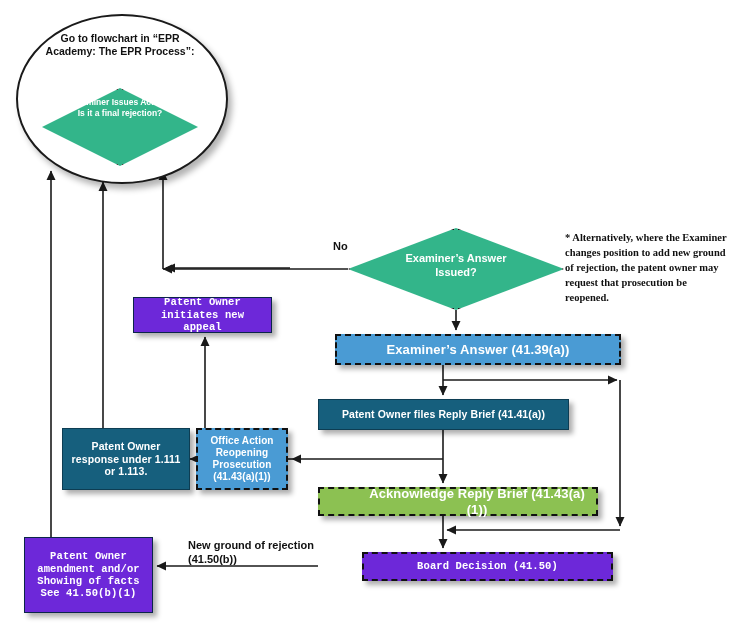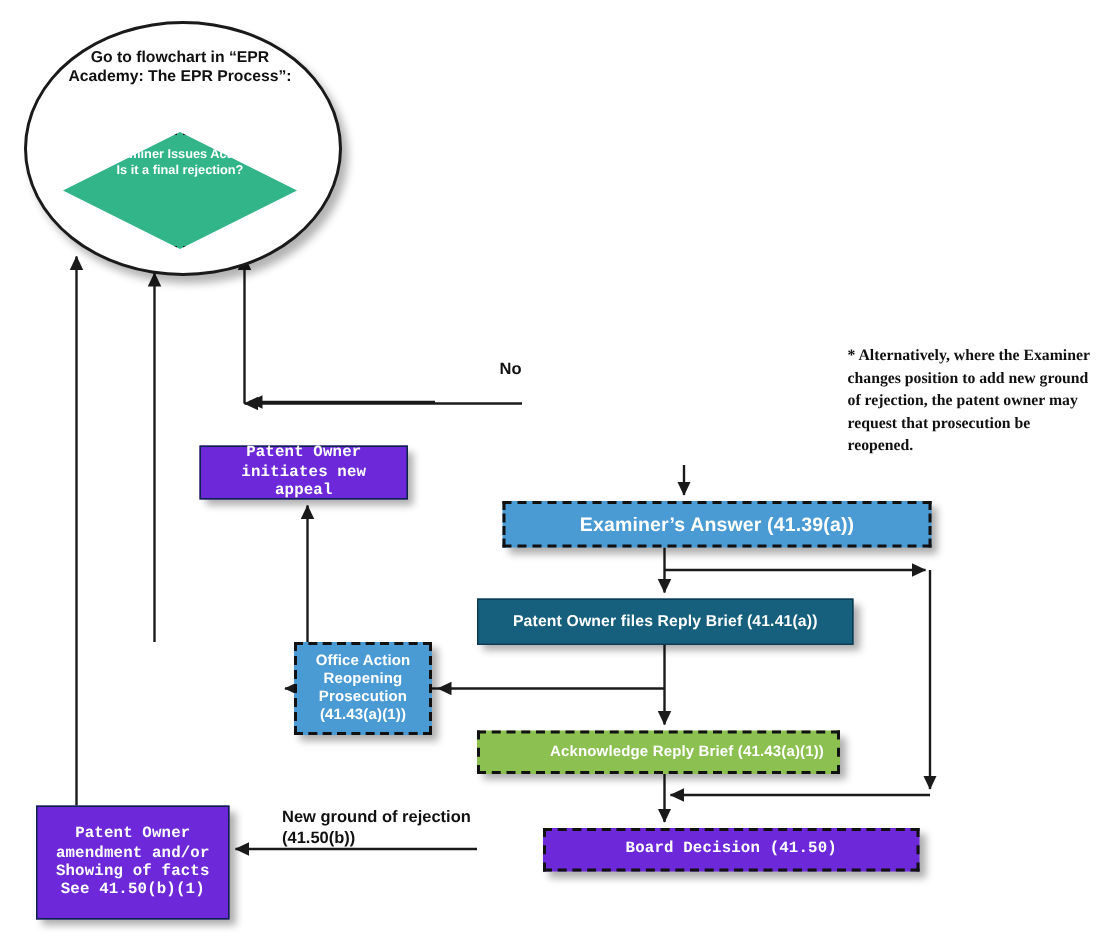--- a/index.html
+++ b/index.html
@@ -158,21 +158,21 @@
     line-height: 1.42;
     font-family: Liberation Serif, serif;
   }
 
   
   #node-initiates-appeal { left: 133px; top: 297px; width: 139px; height: 36px; font-size: 10.5px; }
   #node-response-111     { left: 62px;  top: 428px; width: 128px; height: 62px; font-size: 10.5px; }
   #node-office-action    { left: 196px; top: 428px; width: 92px;  height: 62px; font-size: 10px; }
   #node-examiners-answer { left: 335px; top: 334px; width: 286px; height: 31px; font-size: 13px; }
   #node-reply-brief      { left: 318px; top: 399px; width: 251px; height: 31px; font-size: 10.5px; }
-  #node-acknowledge      { left: 318px; top: 487px; width: 242px; height: 29px; font-size: 10px; padding-left: 44px; }
+  #node-acknowledge      { left: 318px; top: 487px; width: 280px; height: 29px; font-size: 13px; padding-left: 44px; }
   #node-board-decision   { left: 318px; top: 552px; width: 251px; height: 29px; font-size: 10.5px; margin-left: 44px; }
   #node-amendment        { left: 24px;  top: 537px; width: 129px; height: 76px; font-size: 10.5px; }
 </style>
 </head>
 <body>
 
 <div id="canvas">
 
   <svg class="edges" viewBox="0 0 733 627">
     <defs>
@@ -230,29 +230,34 @@
 
   <div id="ellipse-group">
     <div id="ellipse-shape"></div>
     <div id="ellipse-caption">Go to flowchart in “EPR Academy: The EPR Process”:</div>
     <div id="diamond-small-wrap">
       <div id="diamond-small-shape"></div>
       <div id="diamond-small-label">Examiner Issues Action. Is it a final rejection?</div>
     </div>
   </div>
 
+  <div id="decision-diamond">
+    <div class="dia-shape"></div>
+    <div class="dia-label">Examiner’s Answer Issued?</div>
+  </div>
 
   <div class="edge-label" style="left:333px; top:239px;">No</div>
 
   <div class="edge-label" style="left:188px; top:538px; width:140px;">New ground of rejection (41.50(b))</div>
 
   <div id="footnote">* Alternatively, where the Examiner changes position to add new ground of rejection, the patent owner may request that prosecution be reopened.</div>
 
   <div id="node-initiates-appeal" class="node navy shadowed">Patent Owner initiates new appeal</div>
 
+  <div id="node-response-111" class="node teal shadowed">Patent Owner response under 1.111 or 1.113.</div>
 
   <div id="node-office-action" class="node blue dashed shadowed">Office Action Reopening Prosecution (41.43(a)(1))</div>
 
   <div id="node-examiners-answer" class="node blue dashed shadowed">Examiner’s Answer (41.39(a))</div>
 
   <div id="node-reply-brief" class="node teal shadowed">Patent Owner files Reply Brief (41.41(a))</div>
 
   <div id="node-acknowledge" class="node green dashed shadowed">Acknowledge Reply Brief (41.43(a)(1))</div>
 
   <div id="node-board-decision" class="node navy dashed shadowed">Board Decision (41.50)</div>

